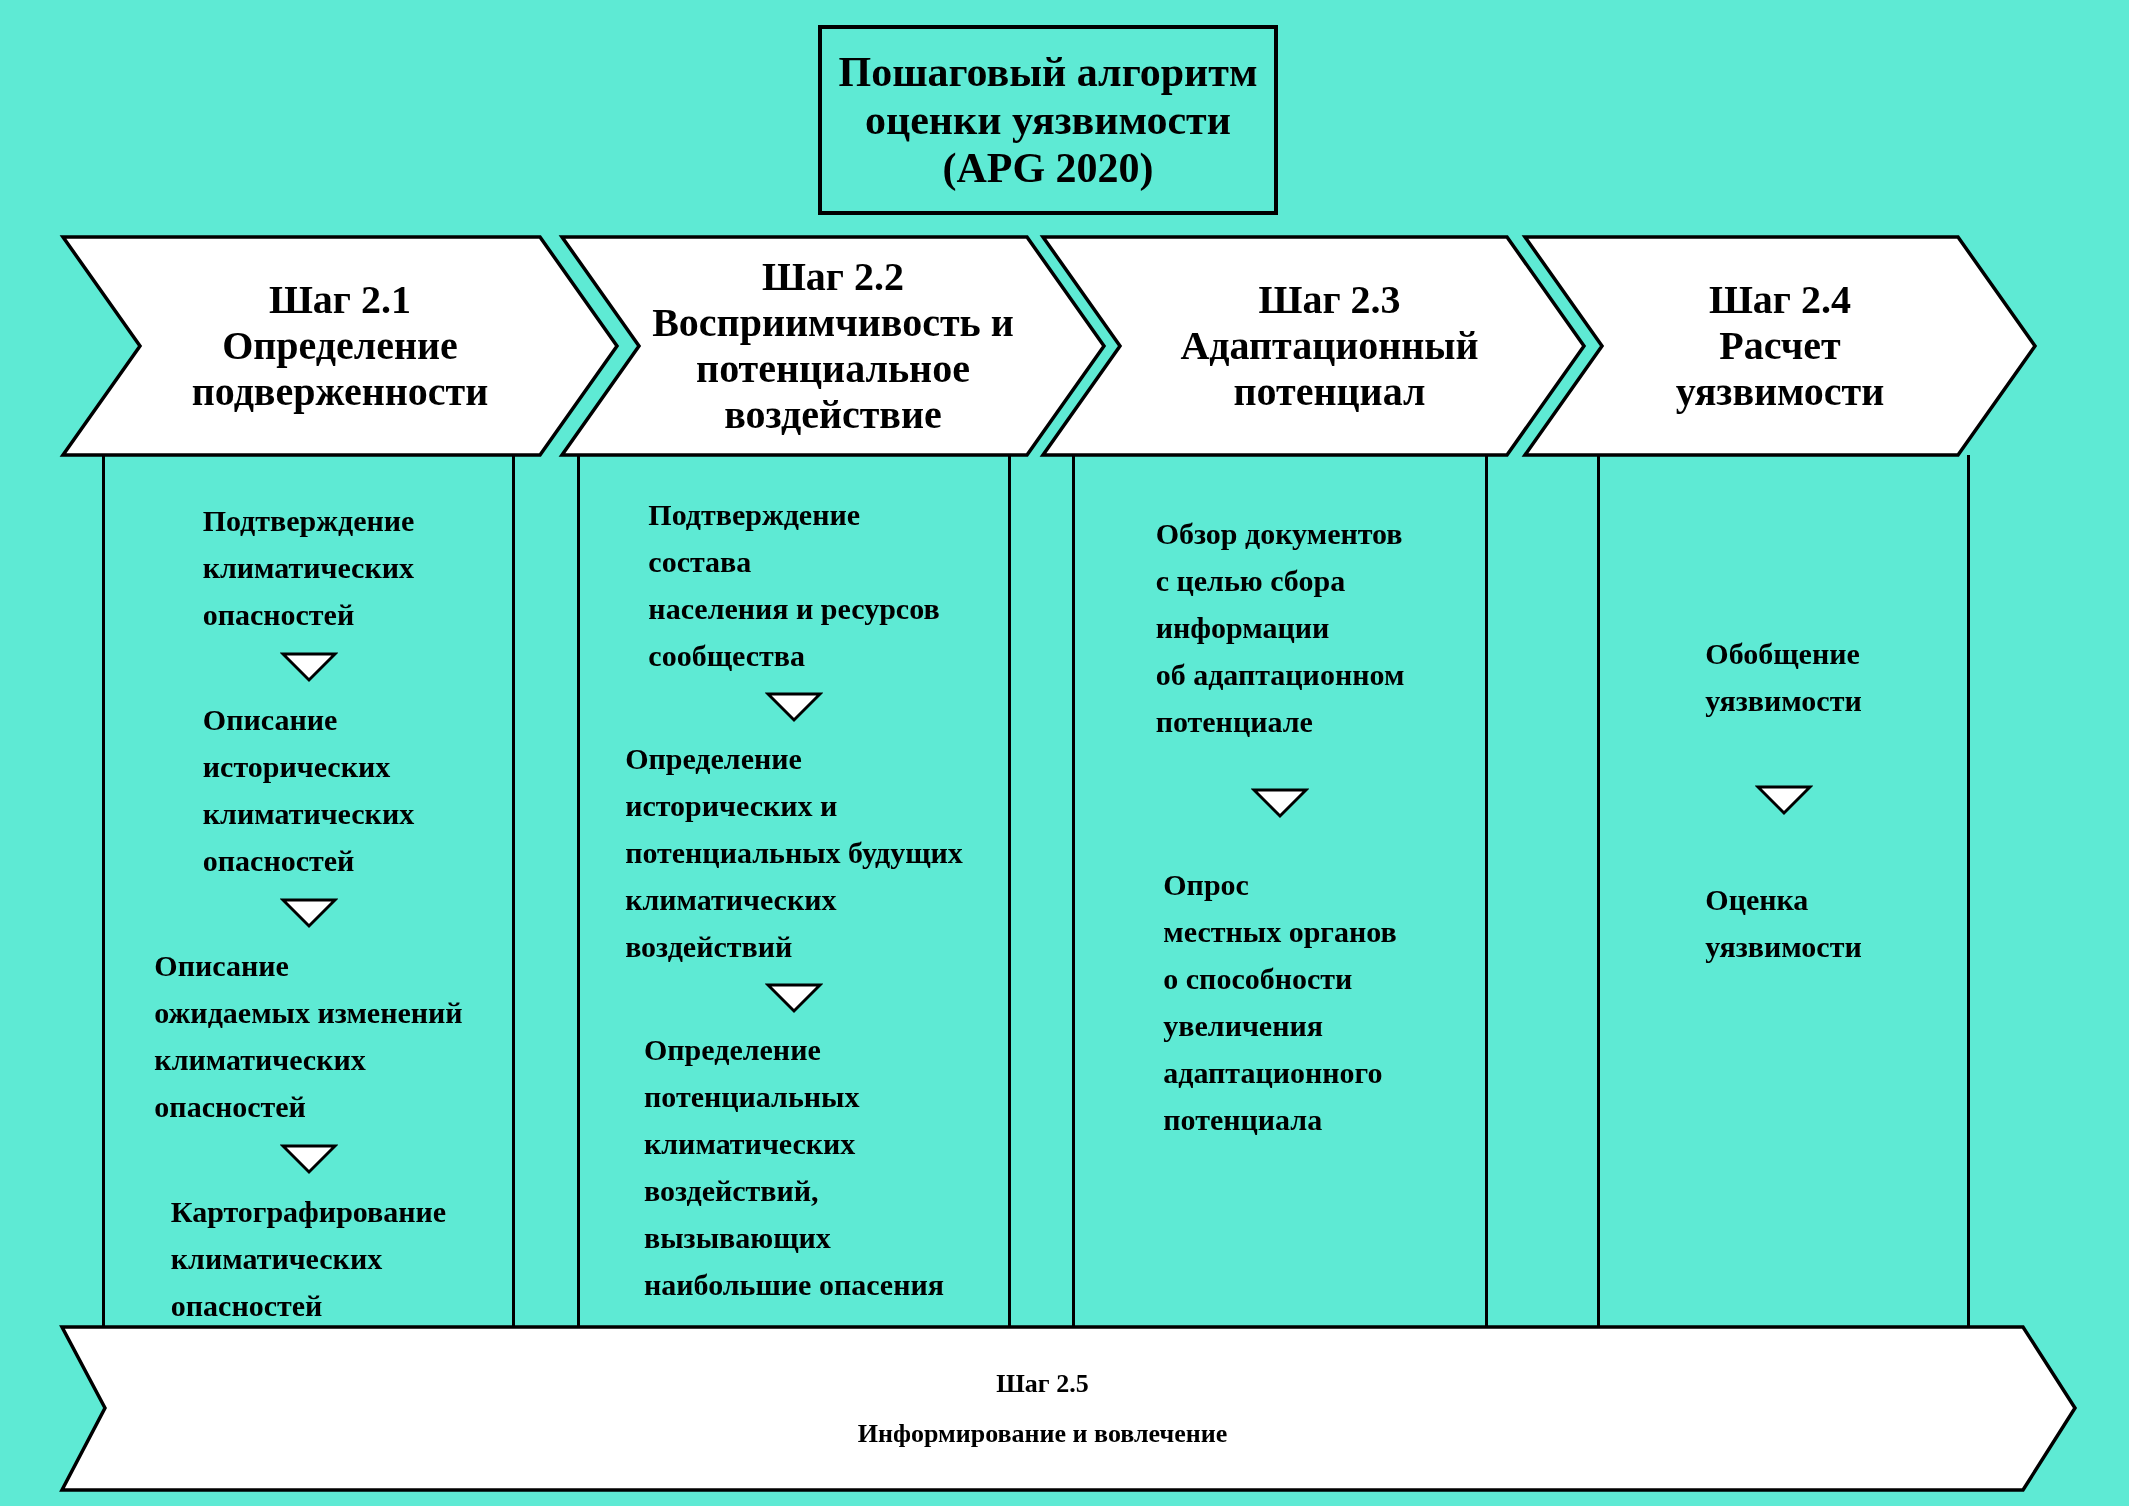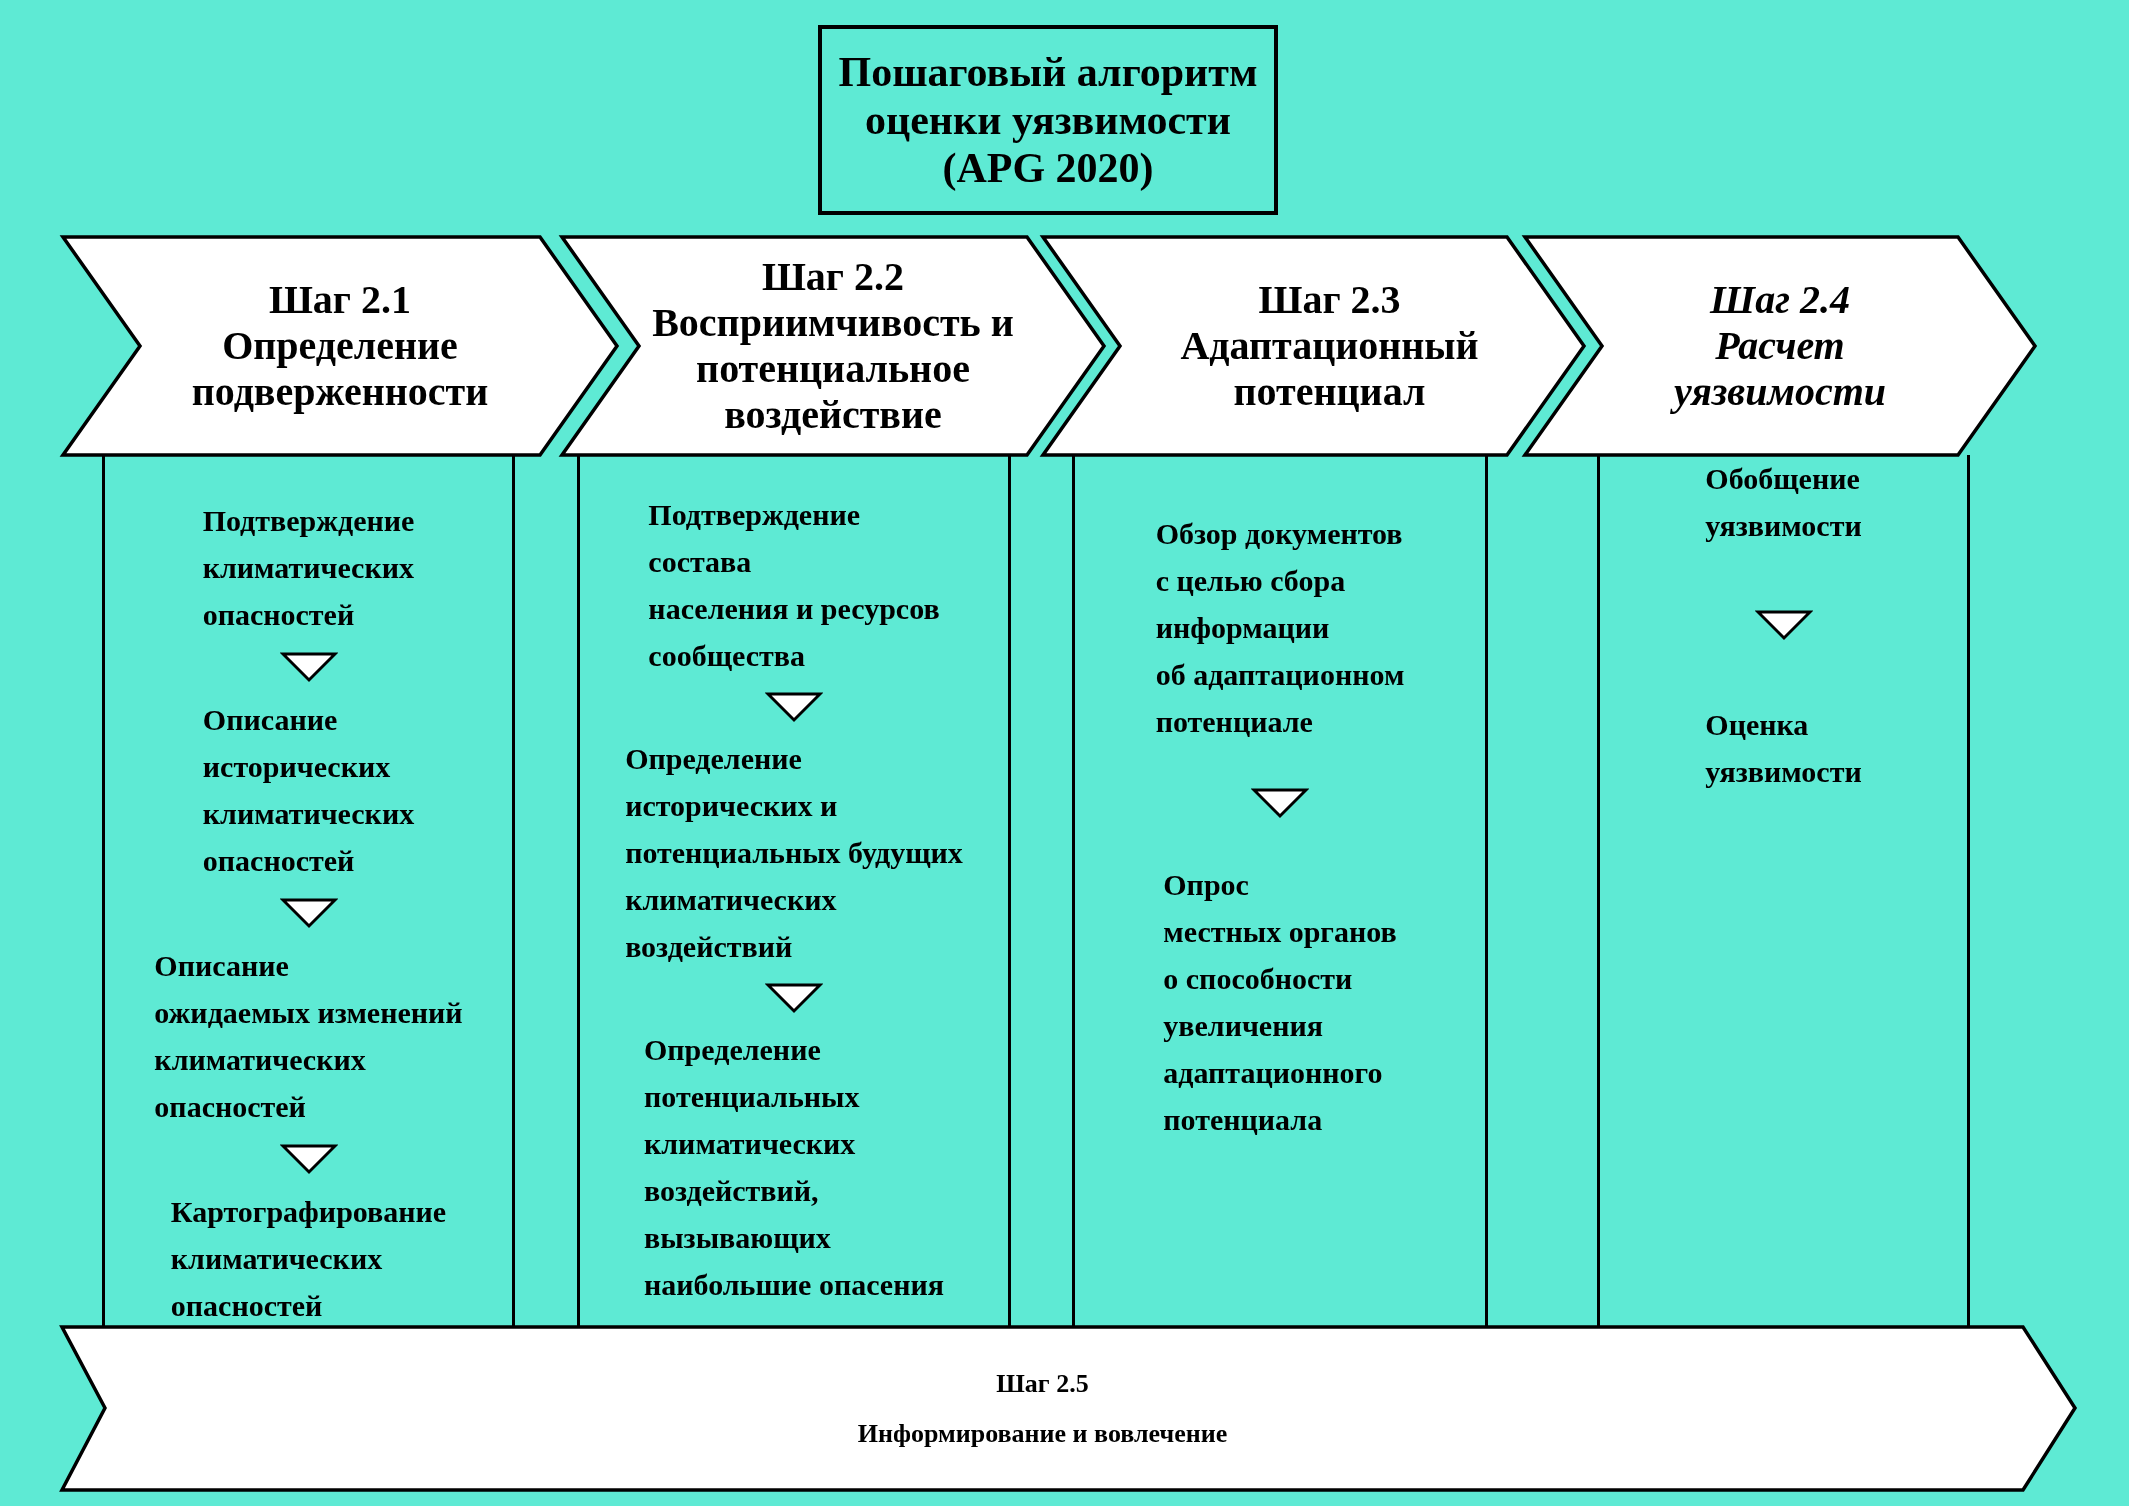--- a/index.html
+++ b/index.html
@@ -18,31 +18,31 @@
   }
 
   .hdr{
     position:absolute;top:237px;height:218px;
     display:flex;align-items:center;justify-content:center;
     text-align:center;font-size:40px;line-height:46px;white-space:pre-line;
   }
   .hdr1{left:140px;width:400px;}
   .hdr2{left:639px;width:388px;}
   .hdr3{left:1136px;width:387px;}
-  .hdr4{left:1602px;width:356px;font-style:italic;}
+  .hdr4{left:1602px;width:356px;}
 
   .col{
     position:absolute;top:455px;height:872px;box-sizing:border-box;
     border-left:3px solid #000;border-right:3px solid #000;
     display:flex;flex-direction:column;align-items:center;
   }
   .col1{left:102px;width:413px;padding-top:42px;gap:13px;}
   .col2{left:577px;width:434px;padding-top:36px;gap:12px;}
   .col3{left:1072px;width:416px;padding-top:55px;gap:42px;}
-  .col4{left:1597px;width:373px;gap:60px;}
+  .col4{left:1597px;width:373px;padding-top:175px;gap:60px;}
 
   .item{
     text-align:left;font-size:30px;line-height:47px;white-space:pre-line;
     flex:0 0 auto;
   }
   .tri{flex:0 0 auto;display:block;}
 
   .footer{
     position:absolute;left:62px;top:1327px;width:1961px;height:163px;
     display:flex;align-items:center;justify-content:center;

